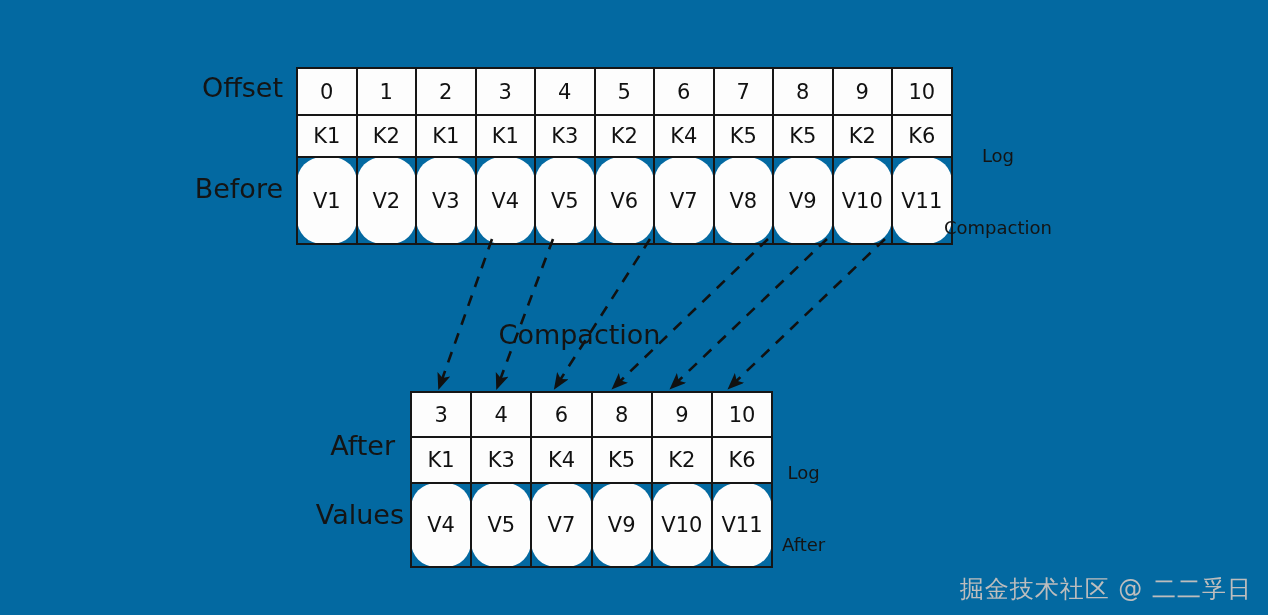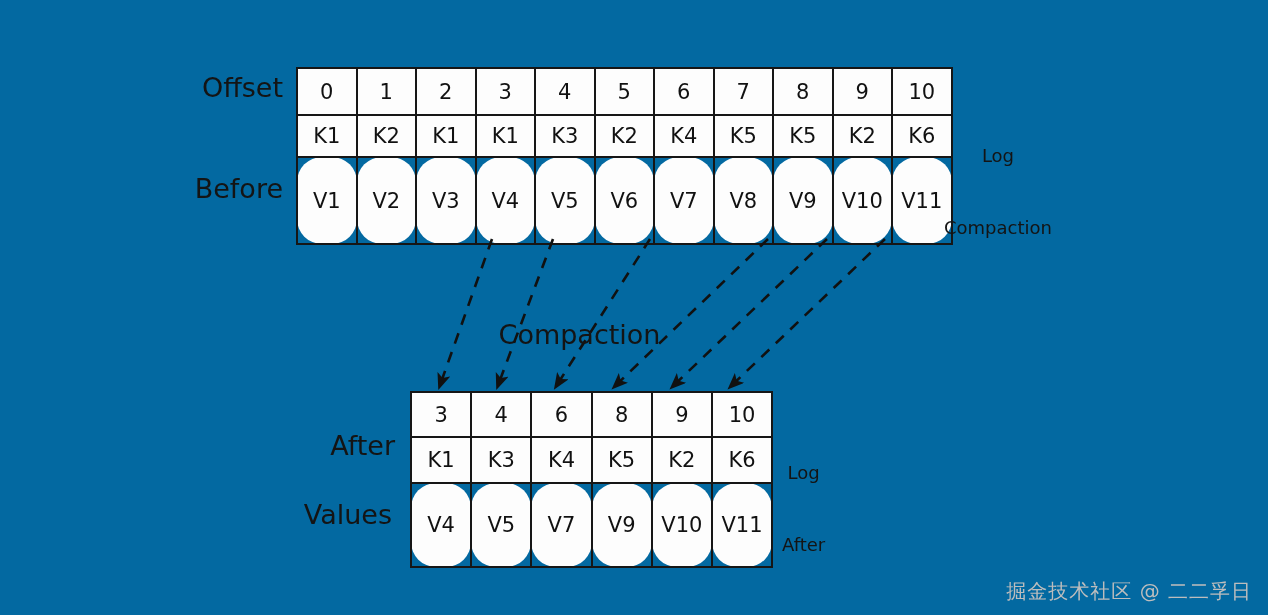--- a/index.html
+++ b/index.html
@@ -84,21 +84,21 @@
     width: 1268px;
     height: 615px;
     pointer-events: none;
   }
 
   
   #watermark {
     position: absolute;
     right: 16px;
     bottom: 10px;
-    font-size: 20px;
+    font-size: 24px;
     color: #bdbdbd;
     letter-spacing: 1px;
     white-space: pre;
   }
 </style>
 </head>
 <body>
 
 <div id="canvas">
 
@@ -166,21 +166,21 @@
         <line x1="650" y1="239" x2="555" y2="388" marker-end="url(#arrowhead)"></line>
         <line x1="768" y1="239" x2="613" y2="388" marker-end="url(#arrowhead)"></line>
         <line x1="827" y1="239" x2="671" y2="388" marker-end="url(#arrowhead)"></line>
         <line x1="885" y1="239" x2="729" y2="388" marker-end="url(#arrowhead)"></line>
       </g>
   </svg>
 
   <div class="txt compaction-label" style="left:497px; top:319px; width:165px;">Compaction</div>
 
   <div class="txt side-label" style="left:245px; top:430px; width:150px;">After</div>
-  <div class="txt side-label" style="left:242px; top:499px; width:150px;">Values</div>
+  <div class="txt side-label" style="left:254px; top:499px; width:150px;">Values</div>
 
   <table class="log-table" id="table-bottom">
     <tbody>
       <tr class="row-offset">
         <td>3</td>
         <td>4</td>
         <td>6</td>
         <td>8</td>
         <td>9</td>
         <td>10</td>

